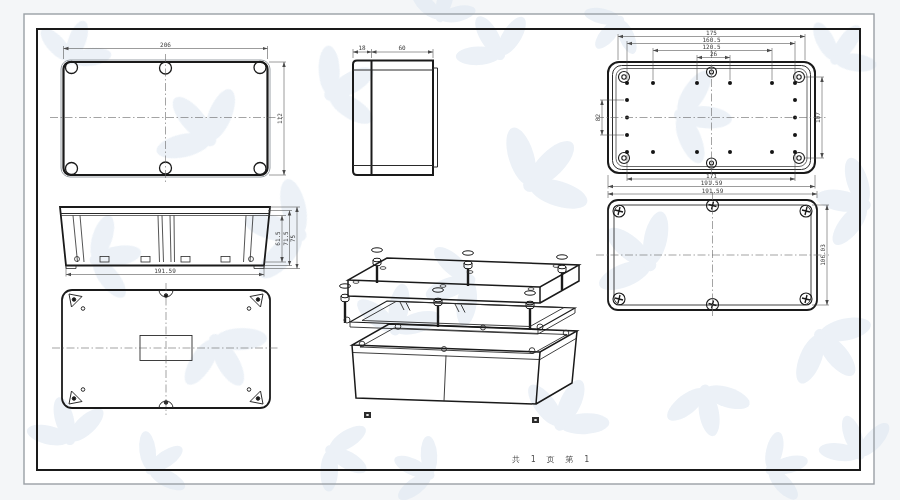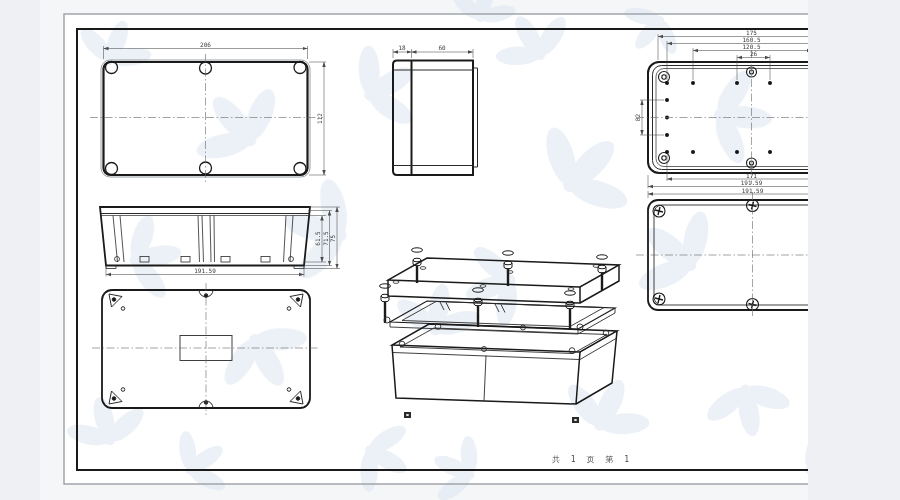--- a/index.html
+++ b/index.html
@@ -1,17 +1,17 @@
 <!DOCTYPE html>
 <html><head>
 <meta charset="utf-8">
 <style>
   html,body{margin:0;padding:0;background:#eef0f3;}
-  #stage{position:relative;width:768px;height:500px;background:#f4f6f8;overflow:hidden;
-         font-family:"DejaVu Sans", sans-serif;margin-left:40px;}
+  #stage{position:relative;width:900px;height:500px;background:#f4f6f8;overflow:hidden;
+         font-family:"DejaVu Sans", sans-serif;}
   svg{position:absolute;left:0;top:0;}
   text{font-family:"DejaVu Sans Mono","DejaVu Sans",monospace;fill:#3a3a3a;}
   .dimtxt{font-size:6px;}
   .footer{font-size:8px;letter-spacing:3px;fill:#4a4a4a;}
   .bold{stroke:#1a1a1a;fill:none;}
   .thin{stroke:#2a2a2a;fill:none;}
   .faint{stroke:#9aa0a6;fill:none;}
   .dim{stroke:#4a4a4a;stroke-width:.55;fill:none;}
   .cl{stroke:#666;stroke-width:.6;fill:none;stroke-dasharray:8 2.5 1.5 2.5;}
   .dot{fill:#141414;}

